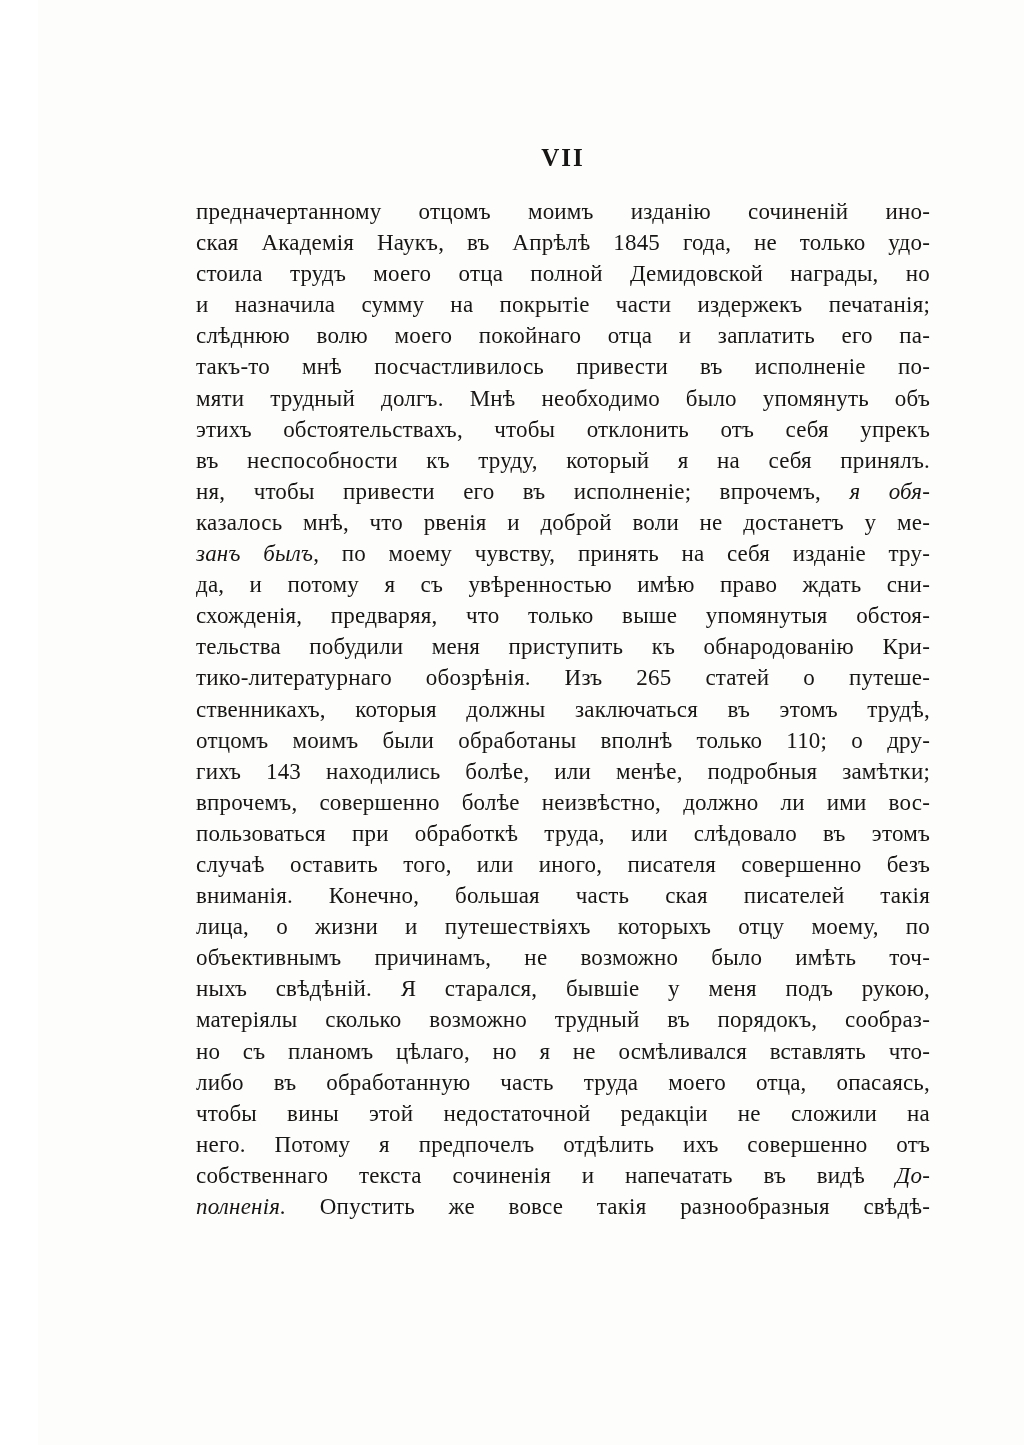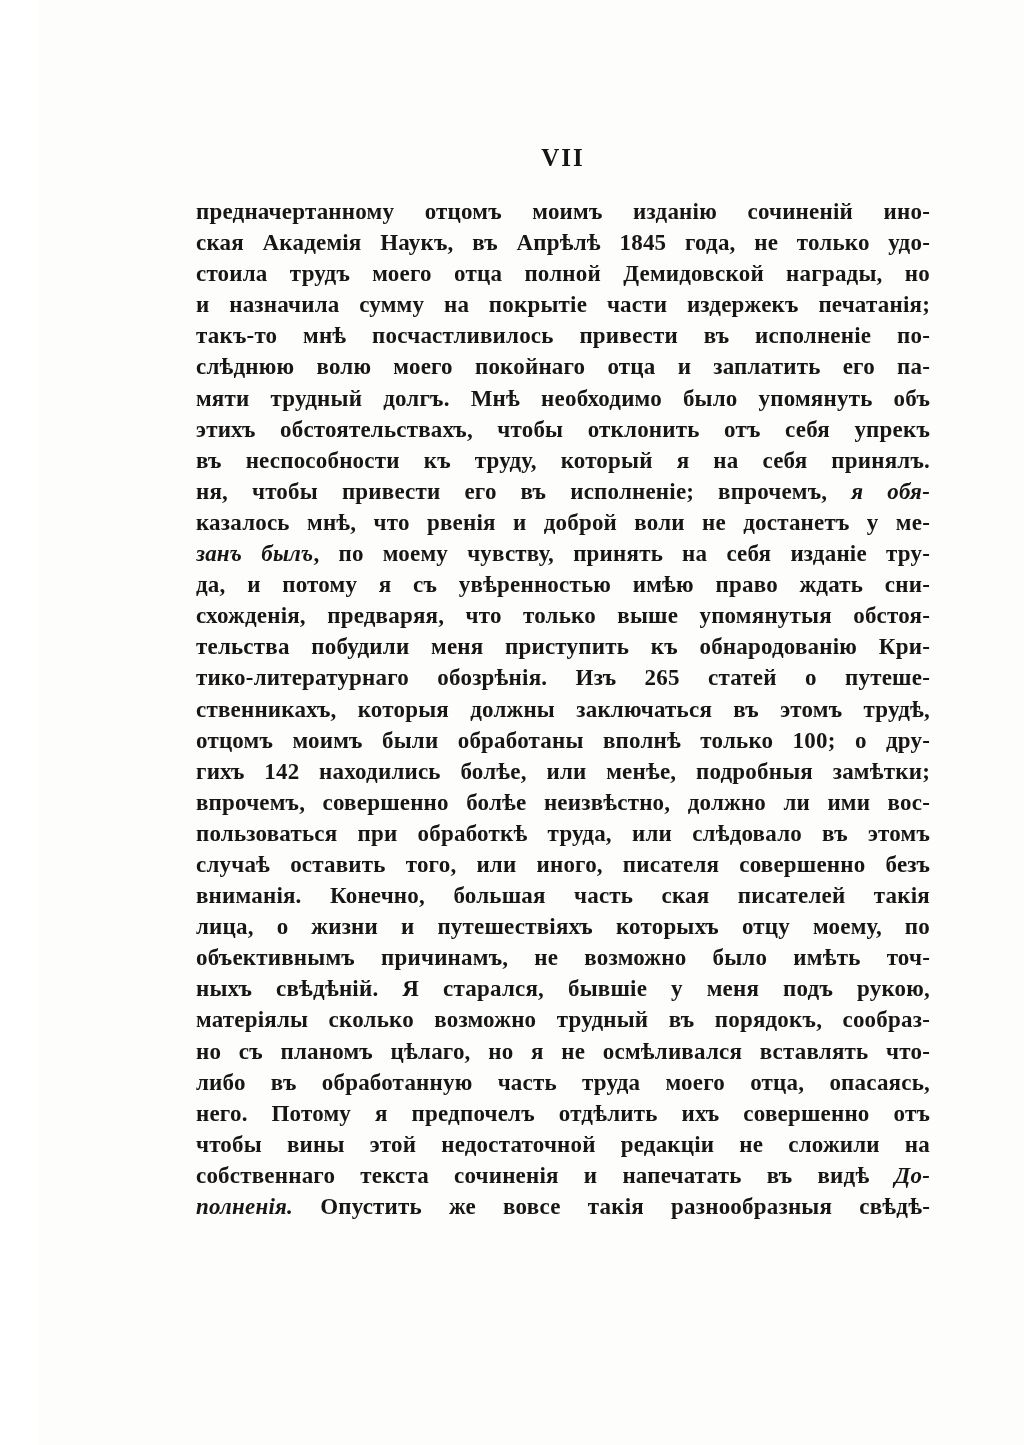--- a/index.html
+++ b/index.html
@@ -34,21 +34,21 @@
     font-size: 25px;
     font-weight: bold;
     letter-spacing: 2px;
   }
   .body-text {
     position: absolute;
     top: 196px;
     left: 158px;
     width: 734px;
     font-size: 23px;
-    font-weight: bold;
+    font-weight: normal;
     line-height: 31.1px;
     letter-spacing: 0.2px;
   }
   .line {
     text-align: justify;
     text-align-last: justify;
     -moz-text-align-last: justify;
     height: 31.1px;
     overflow: hidden;
   }
@@ -59,43 +59,43 @@
 </head>
 <body>
 
 <div class="page">
   <div class="page-number">VII</div>
   <div class="body-text">
       <div class="line"><span>предначертанному отцомъ моимъ изданію сочиненій ино-</span></div>
       <div class="line"><span>ская Академія Наукъ, въ Апрѣлѣ 1845 года, не только удо-</span></div>
       <div class="line"><span>стоила трудъ моего отца полной Демидовской награды, но</span></div>
       <div class="line"><span>и назначила сумму на покрытіе части издержекъ печатанія;</span></div>
+      <div class="line"><span>слѣднюю волю моего покойнаго отца и заплатить его па-</span></div>
       <div class="line"><span>такъ-то мнѣ посчастливилось привести въ исполненіе по-</span></div>
-      <div class="line"><span>слѣднюю волю моего покойнаго отца и заплатить его па-</span></div>
       <div class="line"><span>мяти трудный долгъ. Мнѣ необходимо было упомянуть объ</span></div>
       <div class="line"><span>этихъ обстоятельствахъ, чтобы отклонить отъ себя упрекъ</span></div>
       <div class="line"><span>въ неспособности къ труду, который я на себя принялъ.</span></div>
       <div class="line"><span>ня, чтобы привести его въ исполненіе; впрочемъ, </span><span class="it">я обя-</span></div>
       <div class="line"><span>казалось мнѣ, что рвенія и доброй воли не достанетъ у ме-</span></div>
       <div class="line"><span class="it">занъ былъ</span><span>, по моему чувству, принять на себя изданіе тру-</span></div>
       <div class="line"><span>да, и потому я съ увѣренностью имѣю право ждать сни-</span></div>
       <div class="line"><span>схожденія, предваряя, что только выше упомянутыя обстоя-</span></div>
       <div class="line"><span>тельства побудили меня приступить къ обнародованію Кри-</span></div>
       <div class="line"><span>тико-литературнаго обозрѣнія. Изъ 265 статей о путеше-</span></div>
       <div class="line"><span>ственникахъ, которыя должны заключаться въ этомъ трудѣ,</span></div>
-      <div class="line"><span>отцомъ моимъ были обработаны вполнѣ только 100; о дру-</span></div>
-      <div class="line"><span>гихъ 142 находились болѣе, или менѣе, подробныя замѣтки;</span></div>
+      <div class="line"><span>отцомъ моимъ были обработаны вполнѣ только 110; о дру-</span></div>
+      <div class="line"><span>гихъ 143 находились болѣе, или менѣе, подробныя замѣтки;</span></div>
       <div class="line"><span>впрочемъ, совершенно болѣе неизвѣстно, должно ли ими вос-</span></div>
       <div class="line"><span>пользоваться при обработкѣ труда, или слѣдовало въ этомъ</span></div>
       <div class="line"><span>случаѣ оставить того, или иного, писателя совершенно безъ</span></div>
       <div class="line"><span>вниманія. Конечно, большая часть ская писателей такія</span></div>
       <div class="line"><span>лица, о жизни и путешествіяхъ которыхъ отцу моему, по</span></div>
       <div class="line"><span>объективнымъ причинамъ, не возможно было имѣть точ-</span></div>
       <div class="line"><span>ныхъ свѣдѣній. Я старался, бывшіе у меня подъ рукою,</span></div>
       <div class="line"><span>матеріялы сколько возможно трудный въ порядокъ, сообраз-</span></div>
       <div class="line"><span>но съ планомъ цѣлаго, но я не осмѣливался вставлять что-</span></div>
       <div class="line"><span>либо въ обработанную часть труда моего отца, опасаясь,</span></div>
+      <div class="line"><span>чтобы вины этой недостаточной редакціи не сложили на</span></div>
       <div class="line"><span>него. Потому я предпочелъ отдѣлить ихъ совершенно отъ</span></div>
-      <div class="line"><span>чтобы вины этой недостаточной редакціи не сложили на</span></div>
       <div class="line"><span>собственнаго текста сочиненія и напечатать въ видѣ </span><span class="it">До-</span></div>
       <div class="line"><span class="it">полненія.</span><span> Опустить же вовсе такія разнообразныя свѣдѣ-</span></div>
     </div>
 </div>
 
 </body></html>

